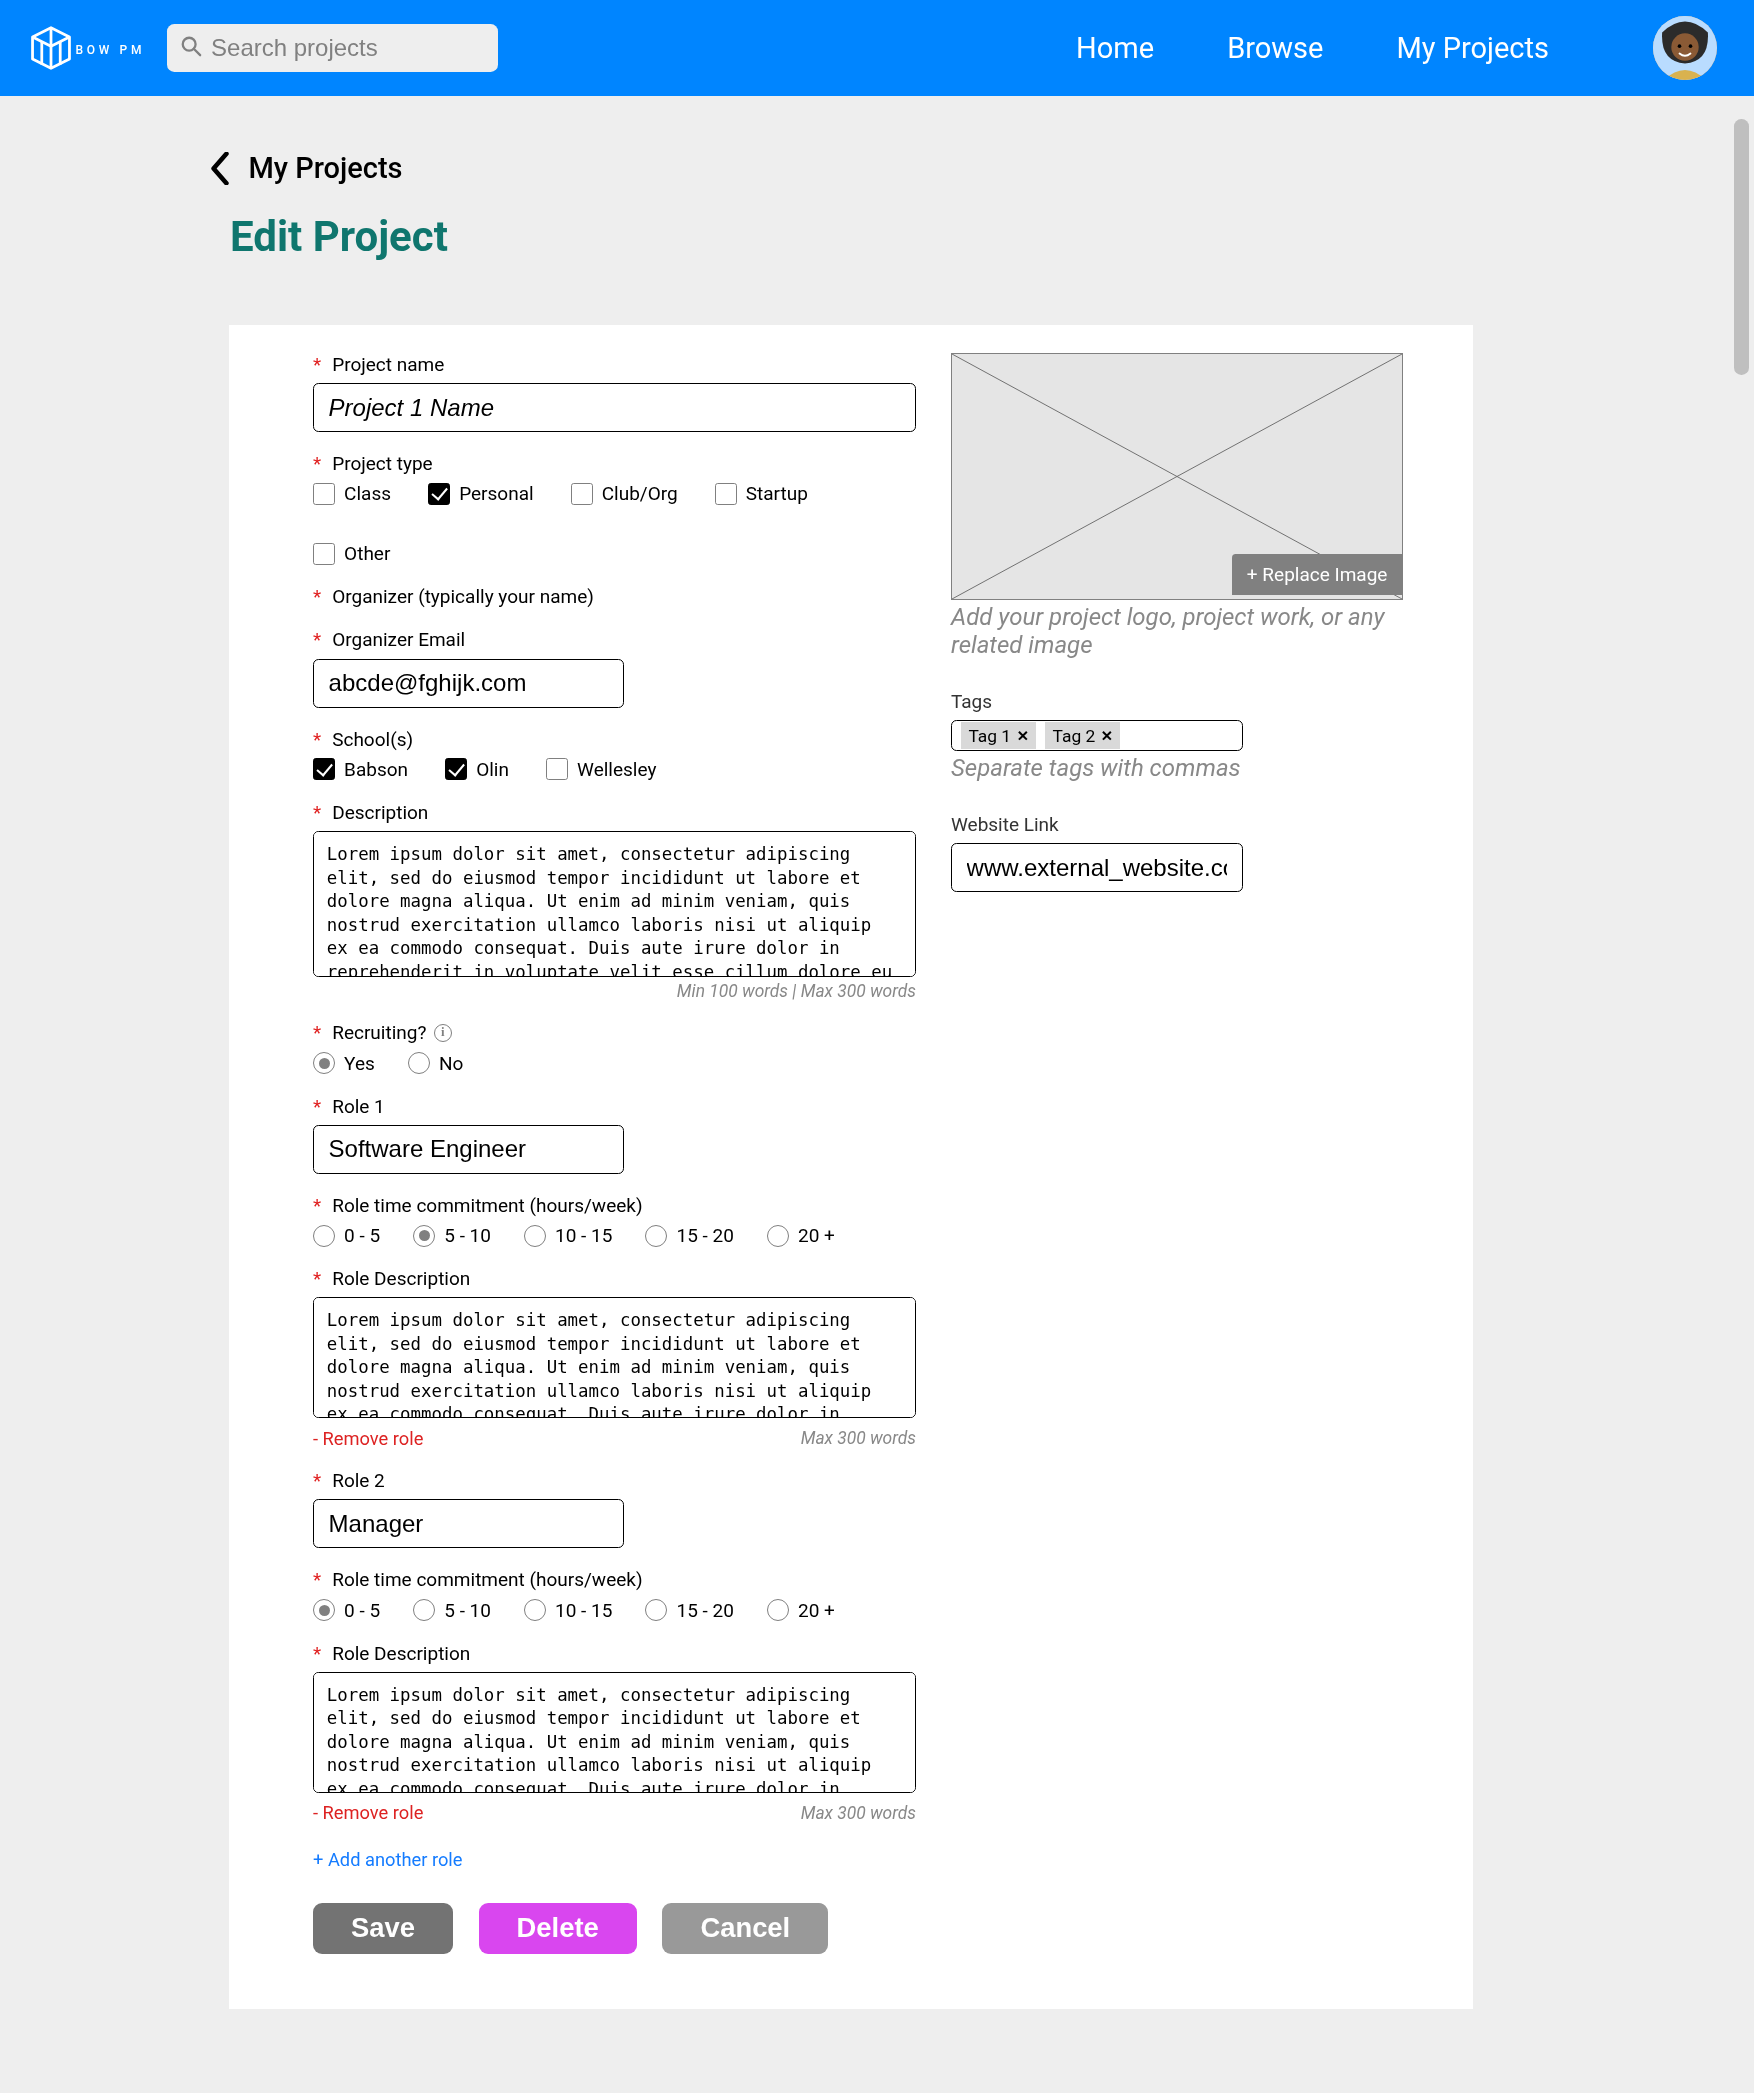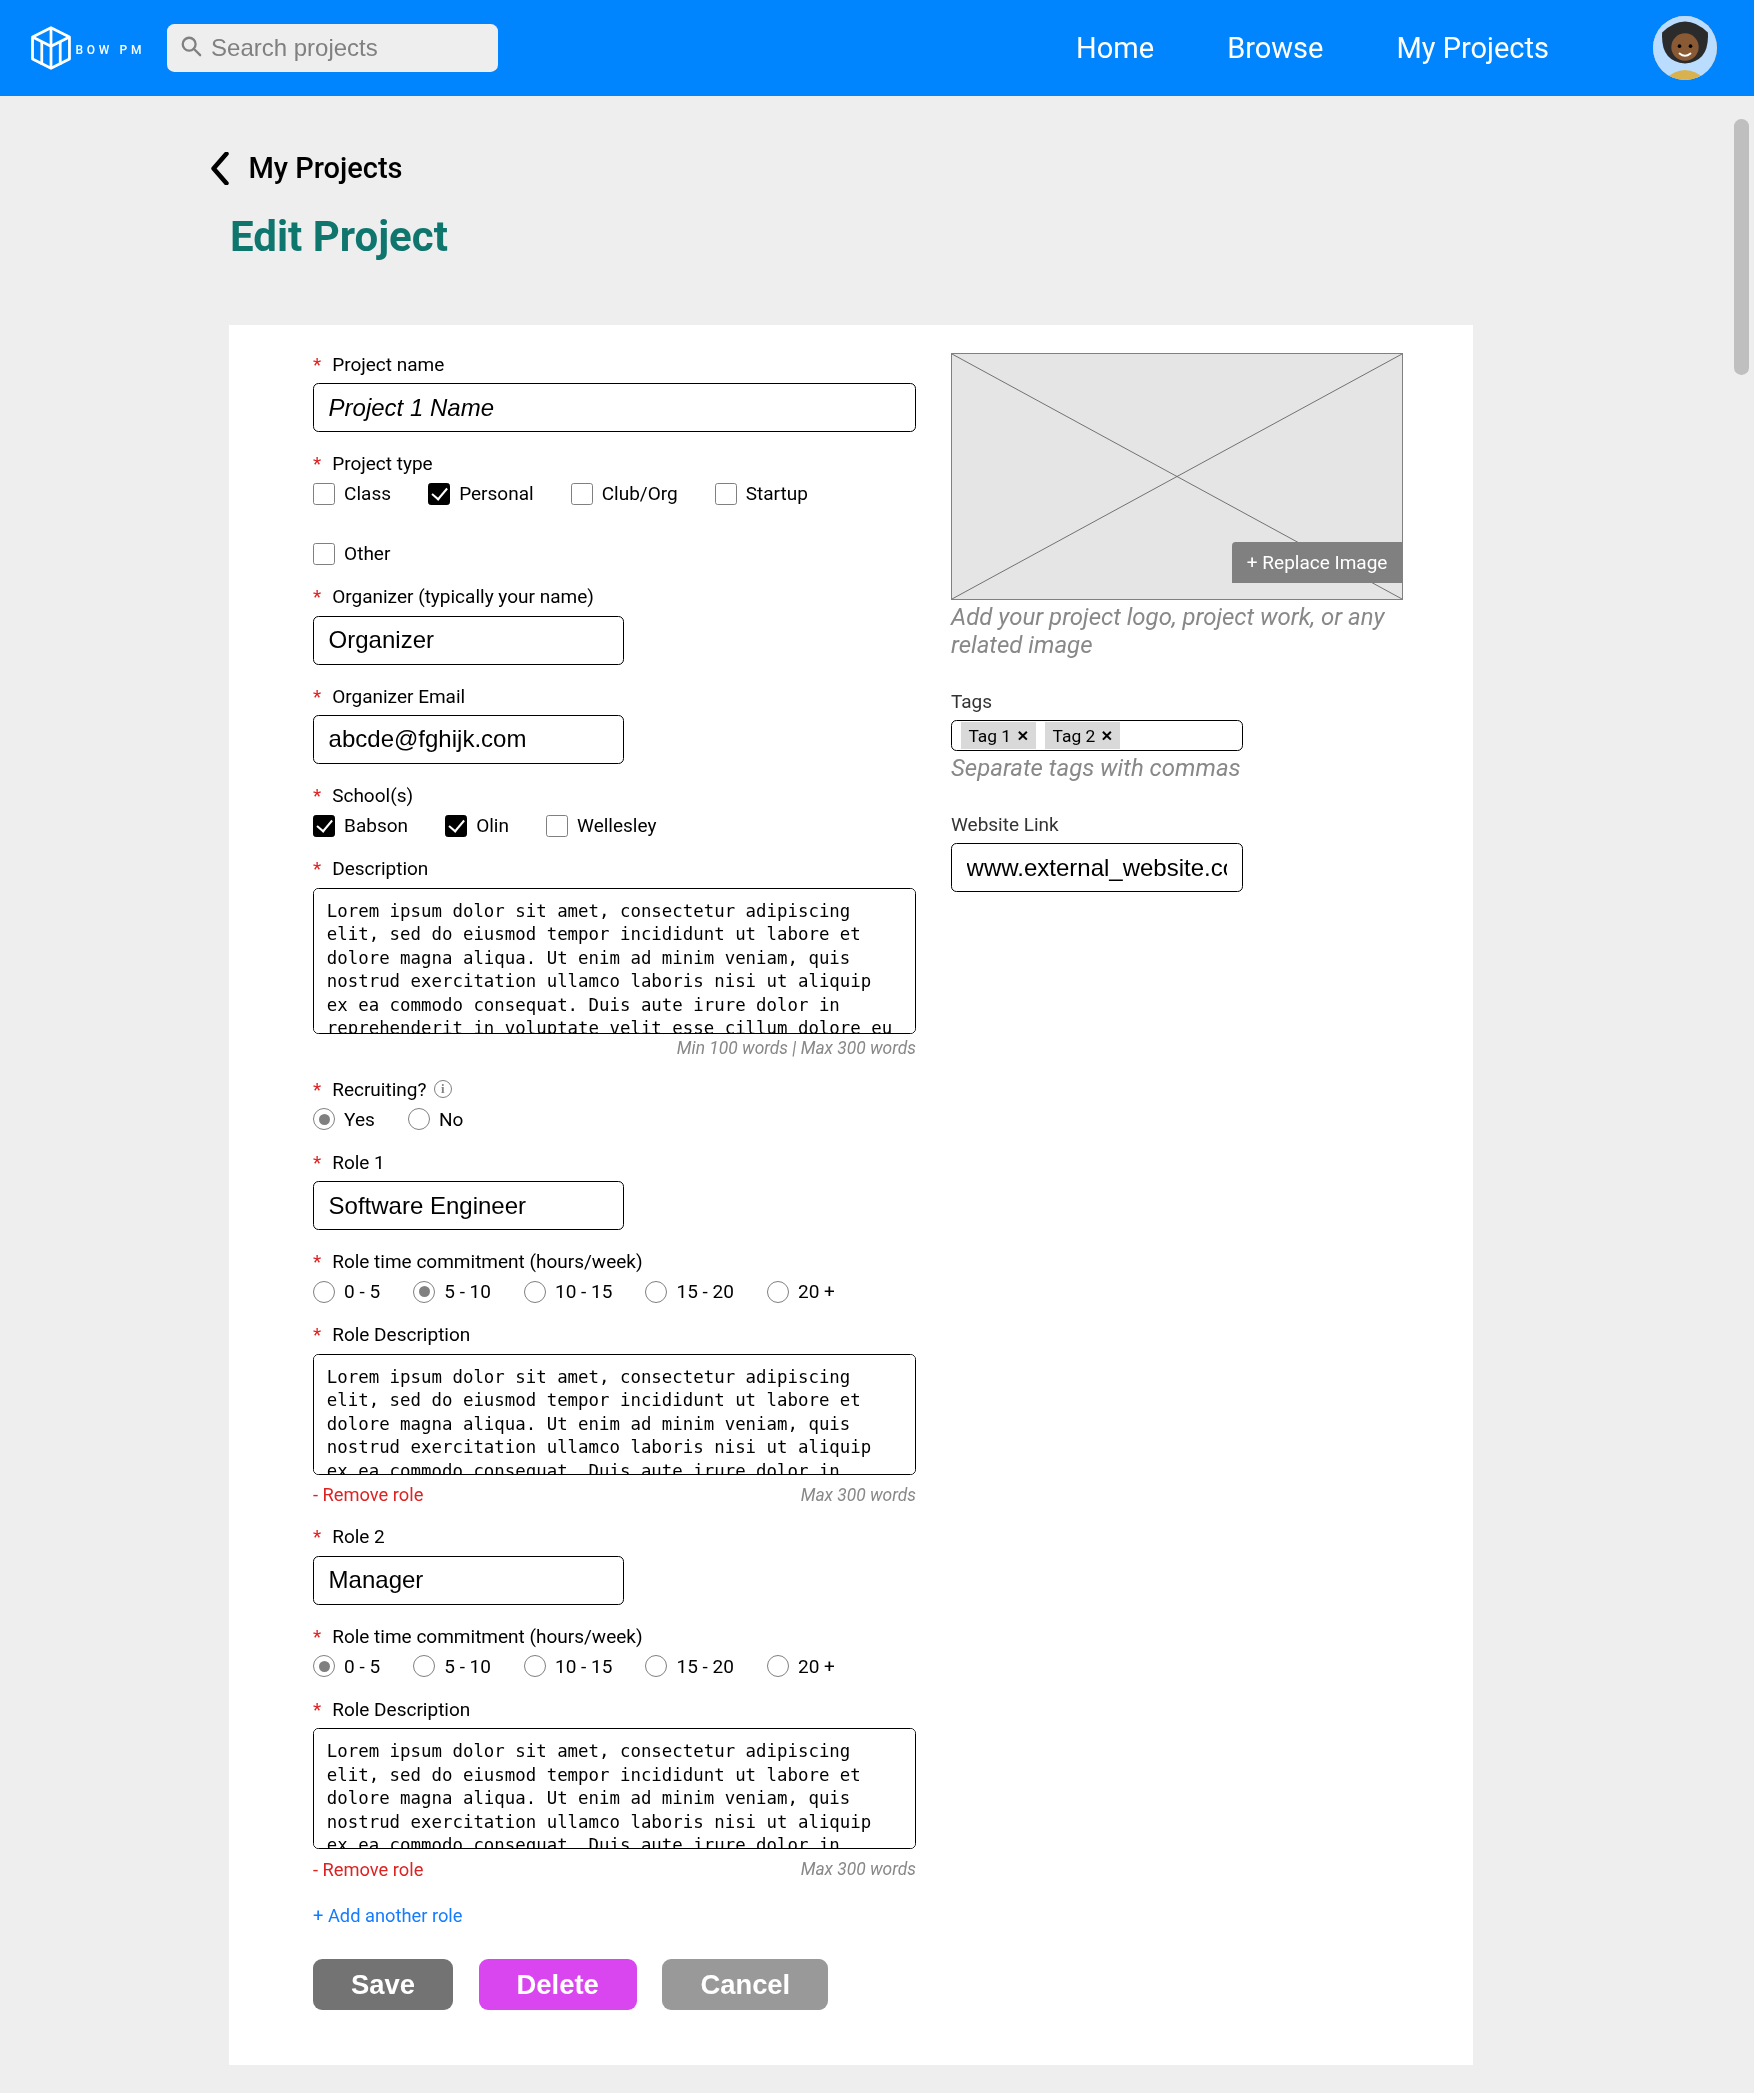--- a/index.html
+++ b/index.html
@@ -156,21 +156,21 @@
   .btn.cancel { background:#999; }
 
   
   .img-box {
     width:452px; height:247px; border:1.8px solid #808080;
     background:#e5e5e5;
     position:relative;
   }
   .img-box svg { width:100%; height:100%; display:block; }
   .replace-pill {
-    position:absolute; right:0; bottom:16px;
+    position:absolute; right:0; bottom:4px;
     background:#808080; color:#fff;
     font-size:19px; padding:9.1px 14.6px;
     border-top-left-radius:3.7px;
     cursor:pointer;
   }
   .caption { font-size:24px; color:#888; font-style:italic; margin-top:3px; }
 
   .section-label { font-size:19px; color:#333; margin-top:31px; margin-bottom:7.3px;}
 
   .tags-input {
@@ -292,21 +292,20 @@
             </div>
           </div>
       </div>
 
       
       <div class="field">
         <div class="label-row">
             <span class="req">*</span>
             <span>Organizer (typically your name)</span>
           </div>
-        <input class="text-input medium" value="Organizer" style="">
       </div>
 
       
       <div class="field">
         <div class="label-row">
             <span class="req">*</span>
             <span>Organizer Email</span>
           </div>
         <input class="text-input medium" value="abcde@fghijk.com" style="">
       </div>

